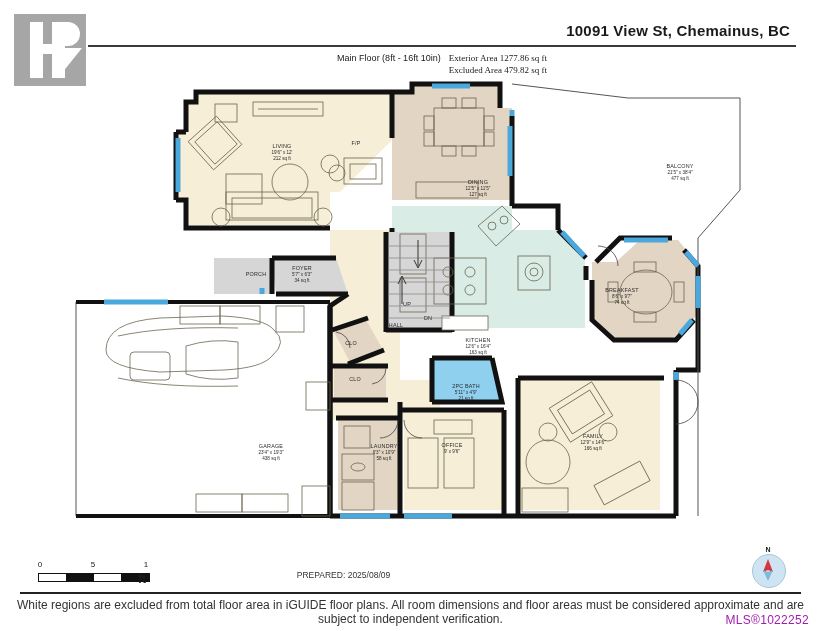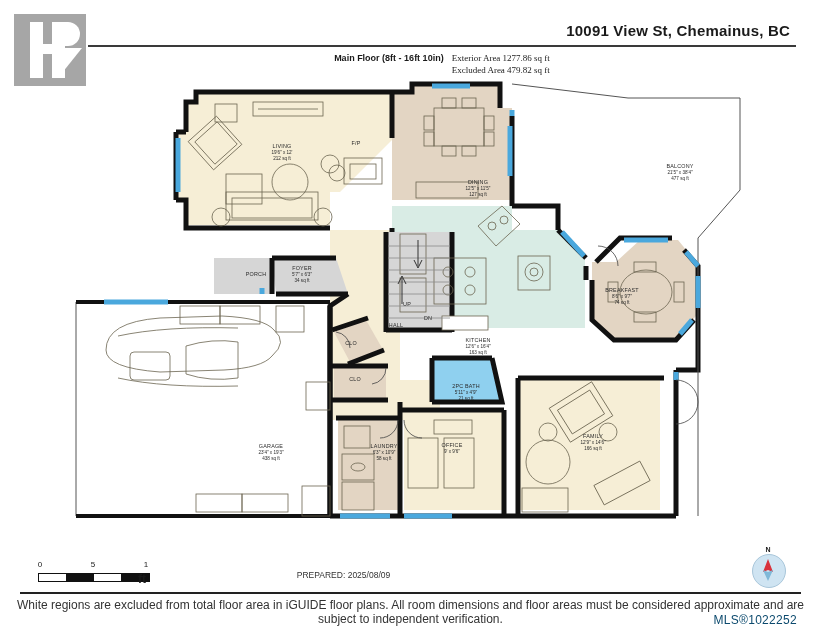--- a/index.html
+++ b/index.html
@@ -20,21 +20,21 @@
        color:#a6a6a6;font-weight:400;}
   #realtor-logo .word sup{font-size:8px;vertical-align:super;}
 
   #title{position:absolute;left:90px;top:22px;width:700px;text-align:right;
        font-size:15px;font-weight:bold;letter-spacing:.2px;}
   #title-rule{position:absolute;left:88px;top:45px;width:708px;height:2px;background:#3a3a3a;}
 
   #sub{position:absolute;left:88px;top:52px;width:708px;text-align:center;}
   #sub table{margin:0 auto;border-collapse:collapse;font-size:9px;}
   #sub td{padding:1px 4px;vertical-align:top;white-space:nowrap;}
-  #sub .lbl{font-weight:bold;text-align:right;}
+  #sub .lbl{font-weight:normal;text-align:right;}
   #sub .val{text-align:left;font-family:Liberation Serif, serif;}
 
   
   #plan{position:absolute;left:0;top:80px;width:821px;height:460px;}
   #plan svg{display:block;}
 
   .rmlabel{font-family:"Liberation Sans", sans-serif;text-anchor:middle;fill:#2a2a2a;}
   .rmname{font-size:5.4px;letter-spacing:.2px;}
   .rmdim{font-size:4.6px;}
 
@@ -48,21 +48,21 @@
 
   #prepared{position:absolute;left:0;top:570px;width:687px;text-align:center;font-size:8.5px;color:#333;}
 
   #compass{position:absolute;left:748px;top:546px;width:40px;height:44px;}
   #compass .n{position:absolute;left:50%;top:0;transform:translateX(-50%);font-size:7px;font-weight:bold;}
   #compass .ring{position:absolute;left:4px;top:8px;width:32px;height:32px;border-radius:50%;
       background:#cfe4f2;border:1px solid #a8c6da;}
 
   #footer-rule{position:absolute;left:20px;top:592px;width:781px;height:2px;background:#222;}
   #disclaimer{position:absolute;left:0;top:598px;width:821px;text-align:center;font-size:12px;color:#333;}
-  #mls{position:absolute;right:24px;top:613px;font-size:12px;color:#0c4a6e;letter-spacing:.3px;}
+  #mls{position:absolute;right:12px;top:613px;font-size:12px;color:#a21caf;letter-spacing:.3px;}
 </style>
 </head>
 <body>
 
 <div id="realtor-logo">
   <div class="mark">
     <div class="bar"></div>
       <div class="stem"></div>
       <div class="bowl"></div>
     <div class="notch"></div>

